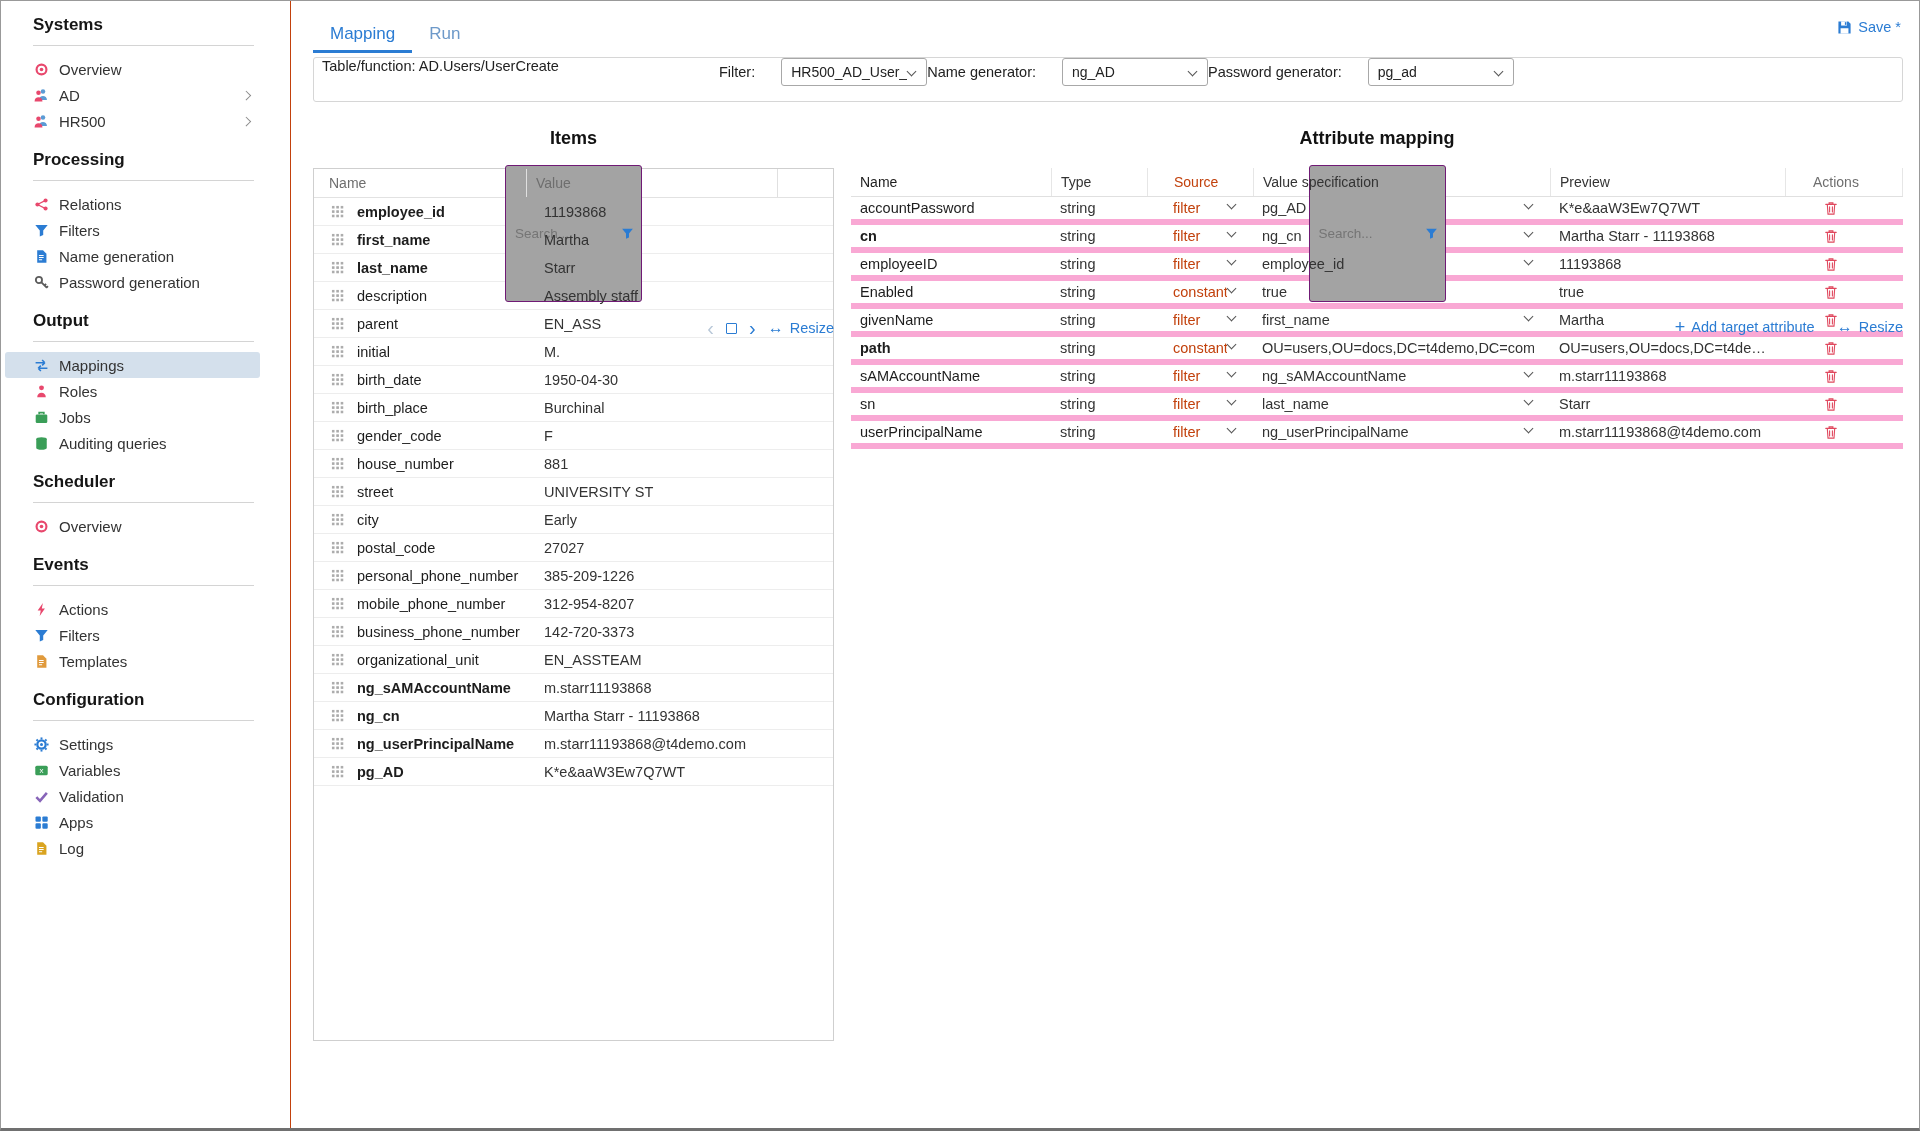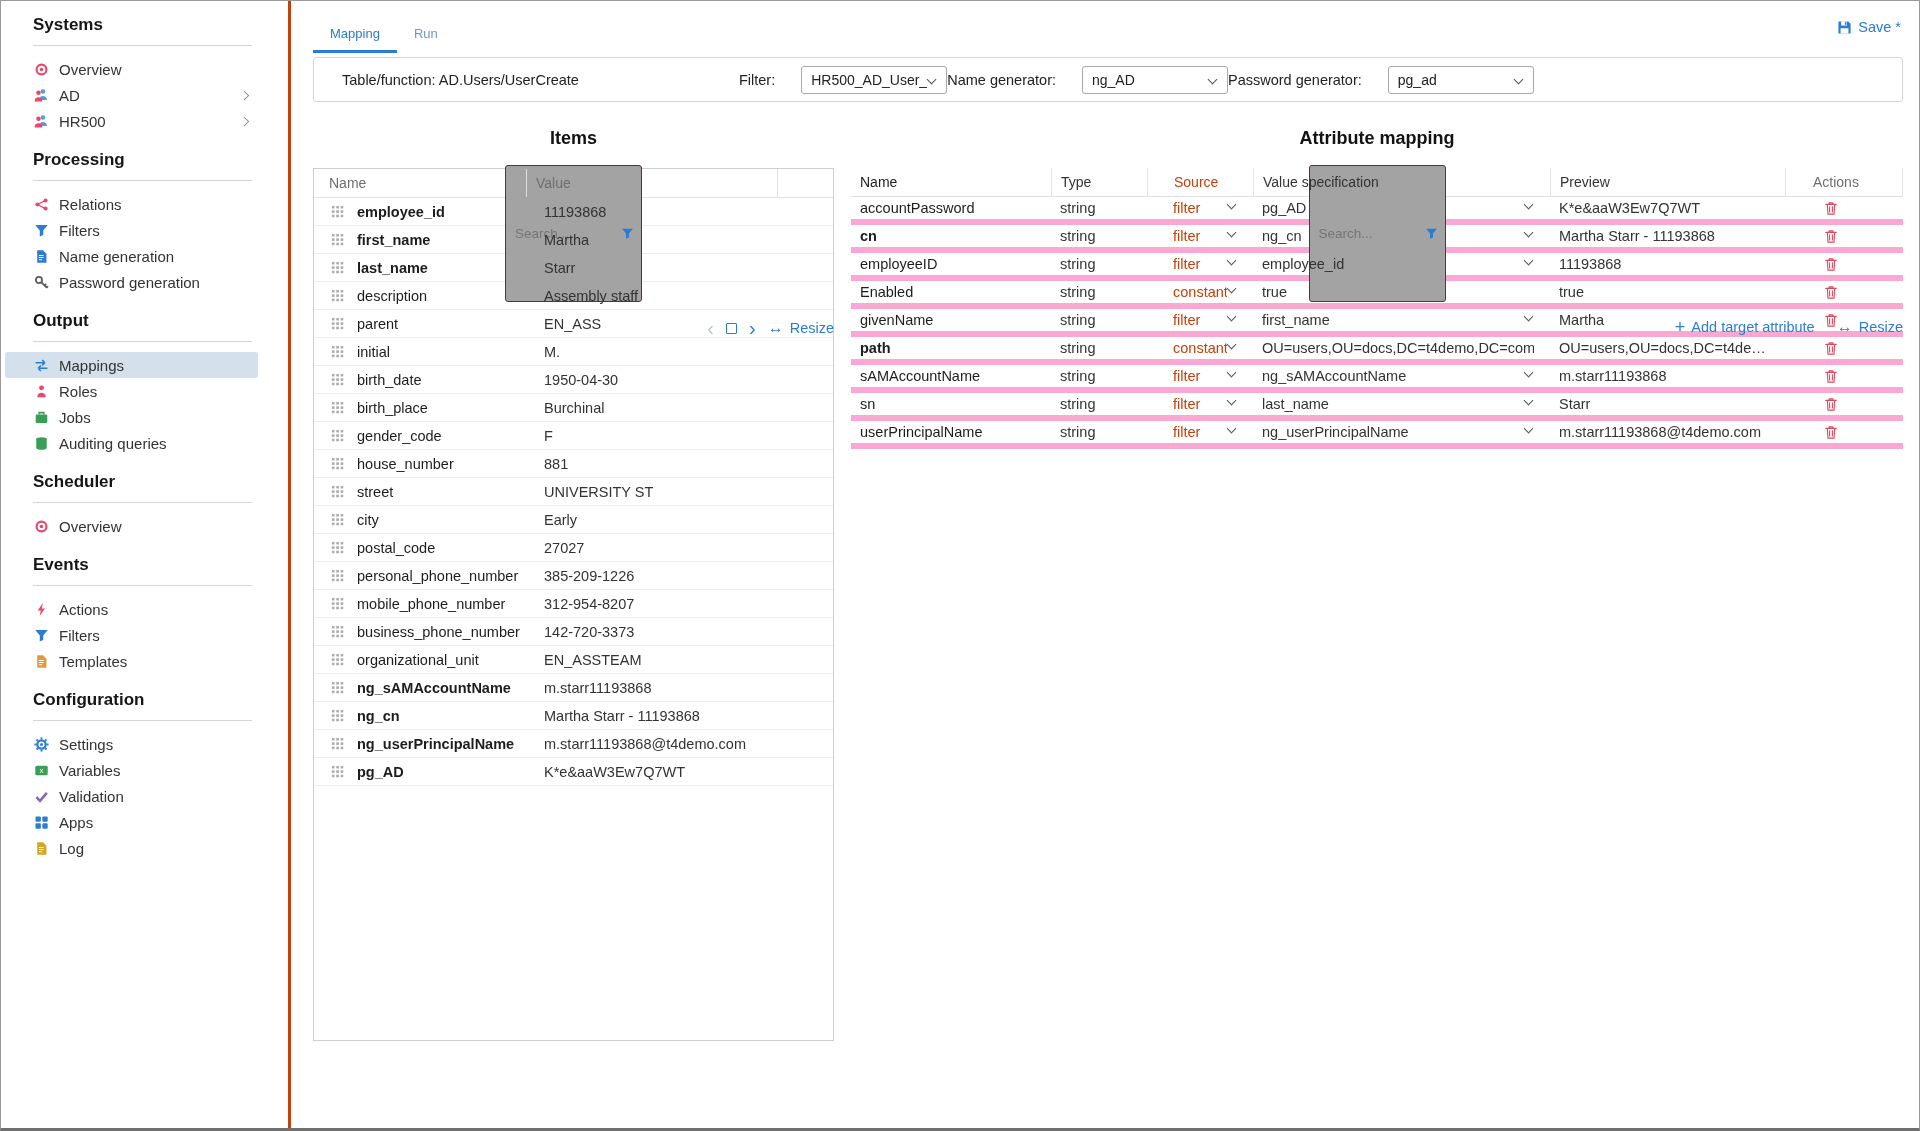--- a/index.html
+++ b/index.html
@@ -1,40 +1,40 @@
 <!DOCTYPE html>
 <html><head>
 <meta charset="utf-8">
 <style>
 *{box-sizing:border-box;margin:0;padding:0;}
 html,body{background:#e9e9e9;}
 body{font-family:"Liberation Sans","DejaVu Sans",sans-serif;color:#222;}
 .app{width:1920px;height:1131px;border:1px solid #999;border-bottom:3px solid #707070;display:flex;background:#fff;overflow:hidden;}
 
-.sidebar{width:290px;flex:0 0 290px;border-right:3px solid #c2410c;padding-top:10px;overflow:hidden;background:#fff;}
+.sidebar{width:290px;flex:0 0 290px;border-right:1px solid #c2410c;padding-top:10px;overflow:hidden;background:#fff;}
 .sb-title{font-size:17px;font-weight:700;color:#161616;margin:16px 36px 8px 32px;padding-bottom:10px;border-bottom:1px solid #d4d4d4;white-space:nowrap;}
 .sb-section:first-child .sb-title{margin-top:4px;}
 .sb-list{padding-top:2px;}
 .sb-item{display:flex;align-items:center;height:26px;margin:0 30px 0 4px;padding-left:28px;border-radius:3px;font-size:15px;color:#333;cursor:pointer;gap:10px;}
 .sb-item.selected{background:#d4e0ec;}
 .sb-icon{width:16px;height:15px;display:flex;align-items:center;justify-content:center;flex:0 0 16px;}
 .sb-label{white-space:nowrap;}
 .sb-item .chev-r{display:none;margin-left:auto;margin-right:8px;}
 .sb-item.has-chev .chev-r{display:inline-block;}
 .chev-r{width:9px;height:9px;position:relative;}
 .chev-r::before{content:"";position:absolute;top:1.5px;left:0;width:5.5px;height:5.5px;border-right:1.4px solid #8b8b8b;border-top:1.4px solid #8b8b8b;transform:rotate(45deg);}
 
 .main{flex:1;min-width:0;display:flex;flex-direction:column;padding:0 16px 0 22px;background:#fff;}
 .tabbar{display:flex;align-items:center;height:52px;}
 .tabs-wrap{display:flex;height:100%;align-items:stretch;}
-.tab{color:#2b7cd3;font-size:13px;padding:16px 17px 0;cursor:pointer;border-bottom:3px solid transparent;height:100%;display:flex;align-items:center;}
+.tab{color:#2b7cd3;font-size:17px;padding:16px 17px 0;cursor:pointer;border-bottom:3px solid transparent;height:100%;display:flex;align-items:center;}
 .tab.active{border-bottom-color:#2b7cd3;}
 .tab:not(.active){color:#6d99c9;}
 .save{margin-left:auto;display:flex;align-items:center;gap:6px;color:#2b7cd3;font-size:14.5px;cursor:pointer;margin-right:2px;}
-.toolbar{border:1px solid #d6d6d6;border-radius:3px;display:flex;align-items:center;padding:0 28px;margin-top:4px;flex:0 0 45px;}
+.toolbar{border:1px solid #d6d6d6;border-radius:3px;display:flex;align-items:flex-start;padding:0 8px;margin-top:4px;flex:0 0 45px;}
 .tf{font-size:14.5px;color:#222;white-space:nowrap;}
 .tb-group{display:flex;align-items:center;margin-left:160px;}
 .tb-pair{display:flex;align-items:center;gap:26px;}
 .tb-pair + .tb-pair{}
 .tb-pair label{font-size:14.5px;color:#222;white-space:nowrap;}
 .select{width:146px;height:28px;border:1px solid #a8a8a8;border-radius:3px;background:#fff;display:flex;align-items:center;padding:0 9px;font-size:14px;color:#222;cursor:pointer;}
 .select > span:first-child{flex:1;white-space:nowrap;overflow:hidden;}
 .chev{width:10px;height:10px;position:relative;display:inline-block;flex:0 0 10px;}
 .chev::before{content:"";position:absolute;left:1px;top:1px;width:6px;height:6px;border-right:1.4px solid #555;border-bottom:1.4px solid #555;transform:rotate(45deg);}
 

